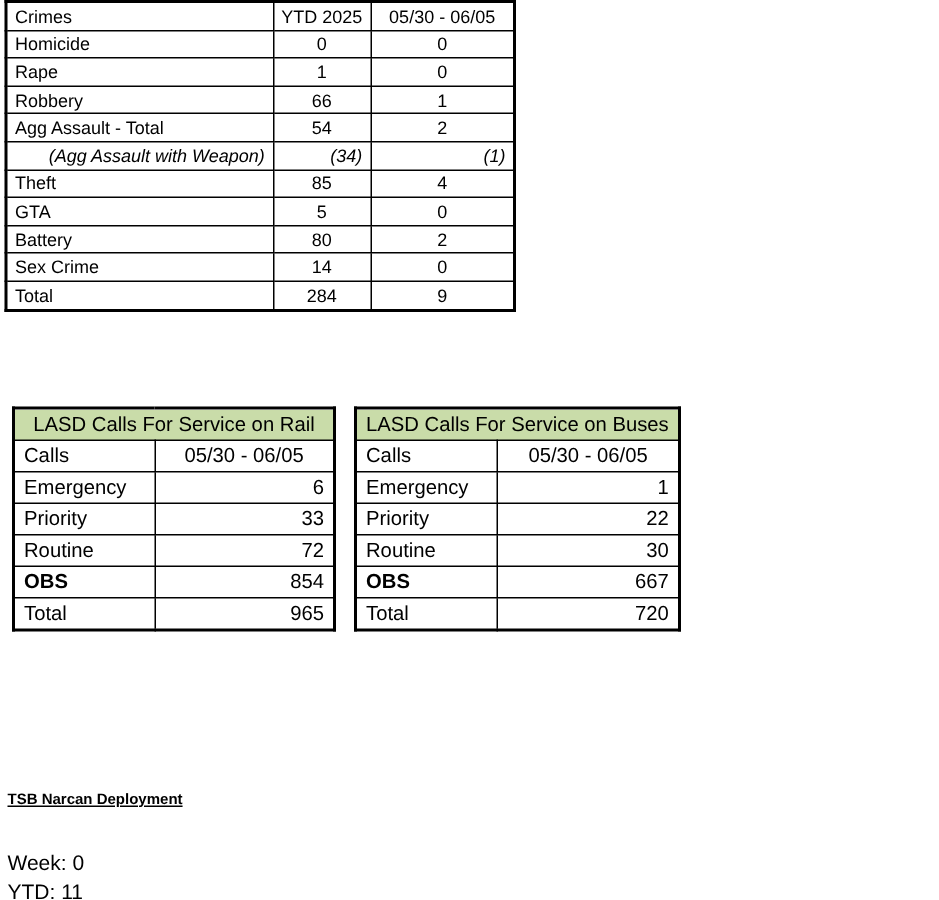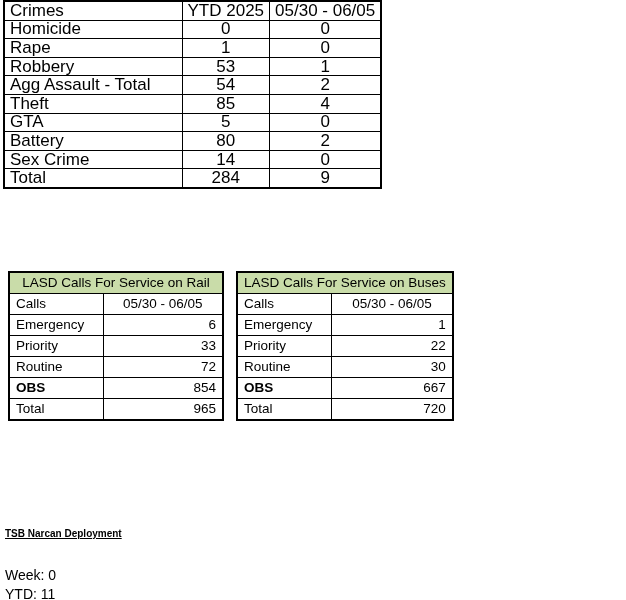--- a/index.html
+++ b/index.html
@@ -21,21 +21,21 @@
     position: absolute;
     left: 3px;
     top: 0px;
     border-collapse: collapse;
     border: 2px solid #000;
     table-layout: fixed;
   }
   table.crimes td {
     border: 1px solid #000;
     height: 17.6px;
-    font-size: 17px;
+    font-size: 12px;
     line-height: 12px;
     padding: 0 5px;
     overflow: hidden;
     white-space: nowrap;
   }
   table.crimes col.c1 { width: 178px; }
   table.crimes col.c2 { width: 60px; }
   table.crimes col.c3 { width: 96px; }
   table.crimes td.label { text-align: left; }
   table.crimes td.num   { text-align: center; }
@@ -112,27 +112,32 @@
       <td class="num">0</td>
       <td class="num">0</td>
     </tr>
     <tr>
       <td class="label">Rape</td>
       <td class="num">1</td>
       <td class="num">0</td>
     </tr>
     <tr>
       <td class="label">Robbery</td>
-      <td class="num">53</td>
+      <td class="num">66</td>
       <td class="num">1</td>
     </tr>
     <tr>
       <td class="label">Agg Assault - Total</td>
       <td class="num">54</td>
       <td class="num">2</td>
+    </tr>
+    <tr class="italic-row">
+      <td>(Agg Assault with Weapon)</td>
+      <td>(34)</td>
+      <td>(1)</td>
     </tr>
     <tr>
       <td class="label">Theft</td>
       <td class="num">85</td>
       <td class="num">4</td>
     </tr>
     <tr>
       <td class="label">GTA</td>
       <td class="num">5</td>
       <td class="num">0</td>

